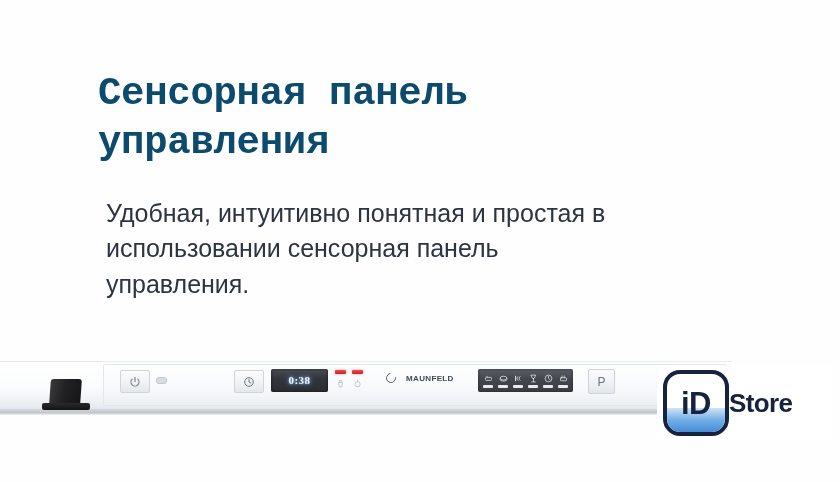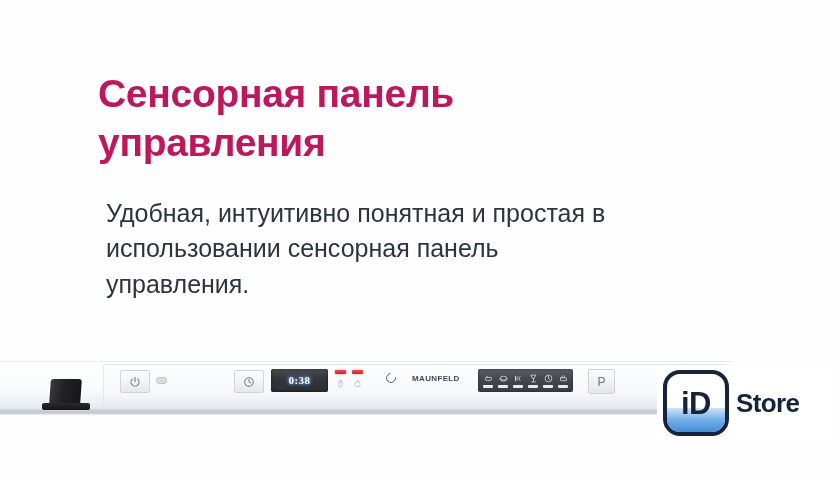--- a/index.html
+++ b/index.html
@@ -20,24 +20,25 @@
   #promo-text {
     position: absolute;
     left: 98px;
     top: 70px;
     width: 560px;
   }
   #promo-title {
     font-size: 39px;
     line-height: 1.25;
     font-weight: bold;
-    color: #be185d;
+    color: #0c4a6e;
     letter-spacing: -0.3px;
     margin: 0 0 28px 0;
     max-width: 450px;
+    font-family: Liberation Mono, monospace;
   }
   #promo-body {
     font-size: 25px;
     line-height: 1.42;
     font-weight: 400;
     color: #2c3440;
     margin: 8px;
     max-width: 530px;
   }
 
@@ -184,21 +185,21 @@
     opacity: .55;
   }
 
   
   .brand {
     position: absolute;
     left: 386px;
     top: 16px;
     display: flex;
     align-items: center;
-    gap: 16px;
+    gap: 10px;
   }
   .brand-mark {
     width: 8px;
     height: 8px;
     border: 1.4px solid #4a5866;
     border-radius: 50%;
     border-top-color: transparent;
     transform: rotate(35deg);
   }
   .brand-name {
@@ -264,21 +265,20 @@
   #logo {
     position: absolute;
     left: 657px;
     top: 366px;
     width: 175px;
     height: 74px;
     background: #ffffff;
     border-radius: 12px 0 0 0;
     display: flex;
     align-items: center;
-    gap: 7px;
     padding-left: 6px;
     box-sizing: border-box;
   }
   .logo-badge {
     position: relative;
     width: 58px;
     height: 58px;
     border: 4px solid #17233c;
     border-radius: 17px;
     overflow: hidden;

